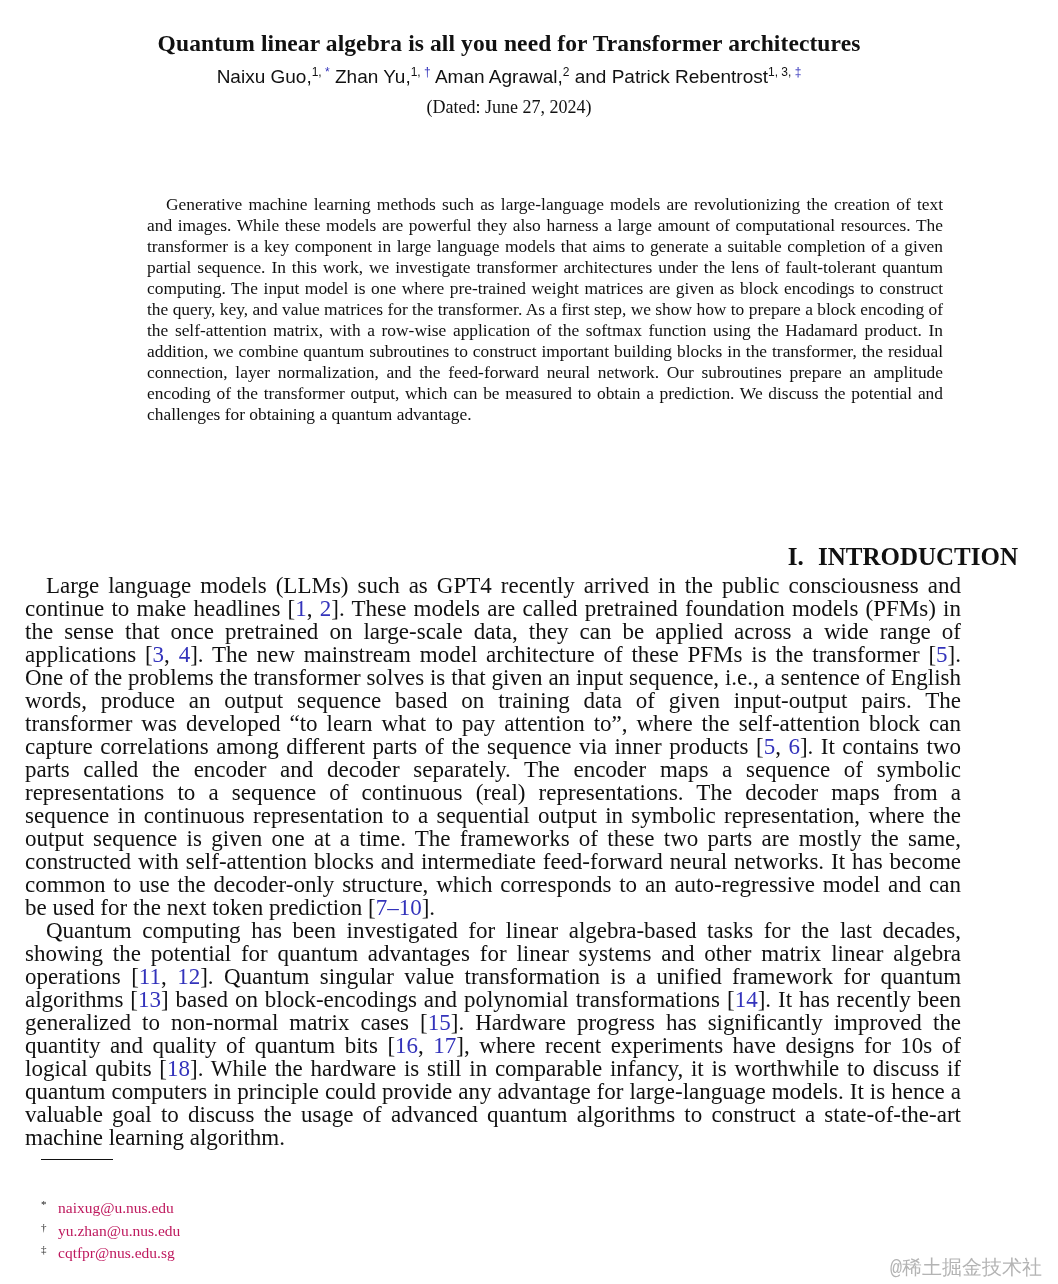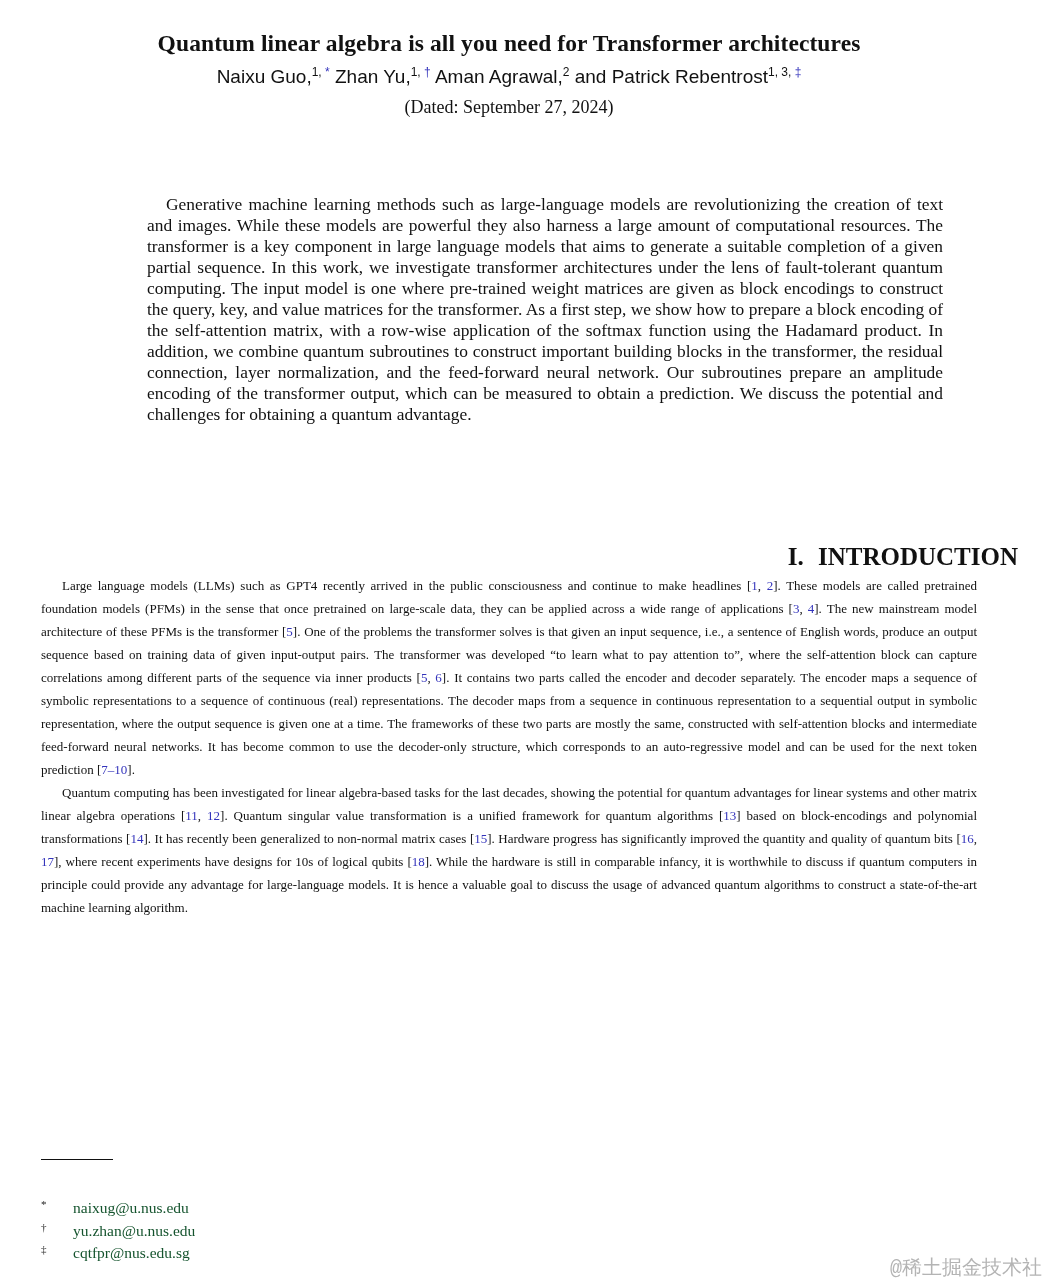--- a/index.html
+++ b/index.html
@@ -29,52 +29,52 @@
     position: absolute; top: 194px; left: 111px; width: 796px;
     font-family: "Liberation Serif", serif; font-size: 17.4px; line-height: 21px;
     text-align: justify; text-indent: 19px; margin-left: 36px;
   }
   .section-heading {
     position: absolute; top: 522px; left: 0; width: 1018px; text-align: right;
     font-family: "Liberation Serif", serif; font-weight: bold; font-size: 25px;
     word-spacing: 8px;
   }
   .body {
-    position: absolute; top: 574px; left: 41px; width: 936px;
-    font-family: "Liberation Serif", serif; font-size: 13px; line-height: 23px;
+    position: absolute; top: 574px; left: 25px; width: 936px;
+    font-family: "Liberation Serif", serif; font-size: 23px; line-height: 23px;
     text-align: justify;
   }
   .body p { margin: 0; text-indent: 21px; }
   .cite { color: #3333bb; }
   .fn-rule {
     position: absolute; top: 1159px; left: 41px; width: 72px; height: 0;
     border-top: 1.2px solid #111;
   }
   .footnotes {
     position: absolute; top: 1195px; left: 41px;
     font-family: "Liberation Serif", serif; font-size: 15.5px; line-height: 19.5px;
   }
   .fn-line .sym { display: inline-block; width: 17px; font-size: 11px; vertical-align: 5px; color: #222; }
-  .fn-line a { color: #14532d; text-decoration: none; margin-left: 15px; }
+  .fn-line a { color: #be185d; text-decoration: none; }
   .watermark {
     position: absolute; top: 1254px; left: 890px;
     font-family: Liberation Mono, monospace; font-size: 20px; color: #b4b4b4;
   }
 </style>
 </head>
 <body>
 
 <h1 class="title">Quantum linear algebra is all you need for Transformer architectures</h1>
 
 <div class="authors">
   <span>Naixu Guo,</span><sup><span>1, </span><span class="fnmark">*</span></sup><span> Zhan Yu,</span><sup><span>1, </span><span class="fnmark">†</span></sup><span> Aman Agrawal,</span><sup><span>2</span></sup><span> and Patrick Rebentrost</span><sup><span>1, 3, </span><span class="fnmark">‡</span></sup>
 </div>
 
 <div class="affils">
-  <div>(Dated: September 27, 2024)</div>
+  <div>(Dated: June 27, 2024)</div>
 </div>
 
 <div class="abstract">Generative machine learning methods such as large-language models are revolutionizing the creation of text and images. While these models are powerful they also harness a large amount of computational resources. The transformer is a key component in large language models that aims to generate a suitable completion of a given partial sequence. In this work, we investigate transformer architectures under the lens of fault-tolerant quantum computing. The input model is one where pre-trained weight matrices are given as block encodings to construct the query, key, and value matrices for the transformer. As a first step, we show how to prepare a block encoding of the self-attention matrix, with a row-wise application of the softmax function using the Hadamard product. In addition, we combine quantum subroutines to construct important building blocks in the transformer, the residual connection, layer normalization, and the feed-forward neural network. Our subroutines prepare an amplitude encoding of the transformer output, which can be measured to obtain a prediction. We discuss the potential and challenges for obtaining a quantum advantage.</div>
 
 <h2 class="section-heading"><span>I.</span> <span>INTRODUCTION</span></h2>
 
 <div class="body">
   <p><span>Large language models (LLMs) such as GPT4 recently arrived in the public consciousness and continue to make headlines [</span><span class="cite">1</span><span>, </span><span class="cite">2</span><span>]. These models are called pretrained foundation models (PFMs) in the sense that once pretrained on large-scale data, they can be applied across a wide range of applications [</span><span class="cite">3</span><span>, </span><span class="cite">4</span><span>]. The new mainstream model architecture of these PFMs is the transformer [</span><span class="cite">5</span><span>]. One of the problems the transformer solves is that given an input sequence, i.e., a sentence of English words, produce an output sequence based on training data of given input-output pairs. The transformer was developed “to learn what to pay attention to”, where the self-attention block can capture correlations among different parts of the sequence via inner products [</span><span class="cite">5</span><span>, </span><span class="cite">6</span><span>]. It contains two parts called the encoder and decoder separately. The encoder maps a sequence of symbolic representations to a sequence of continuous (real) representations. The decoder maps from a sequence in continuous representation to a sequential output in symbolic representation, where the output sequence is given one at a time. The frameworks of these two parts are mostly the same, constructed with self-attention blocks and intermediate feed-forward neural networks. It has become common to use the decoder-only structure, which corresponds to an auto-regressive model and can be used for the next token prediction [</span><span class="cite">7–10</span><span>].</span></p>
   <p><span>Quantum computing has been investigated for linear algebra-based tasks for the last decades, showing the potential for quantum advantages for linear systems and other matrix linear algebra operations [</span><span class="cite">11</span><span>, </span><span class="cite">12</span><span>]. Quantum singular value transformation is a unified framework for quantum algorithms [</span><span class="cite">13</span><span>] based on block-encodings and polynomial transformations [</span><span class="cite">14</span><span>]. It has recently been generalized to non-normal matrix cases [</span><span class="cite">15</span><span>]. Hardware progress has significantly improved the quantity and quality of quantum bits [</span><span class="cite">16</span><span>, </span><span class="cite">17</span><span>], where recent experiments have designs for 10s of logical qubits [</span><span class="cite">18</span><span>]. While the hardware is still in comparable infancy, it is worthwhile to discuss if quantum computers in principle could provide any advantage for large-language models. It is hence a valuable goal to discuss the usage of advanced quantum algorithms to construct a state-of-the-art machine learning algorithm.</span></p>
 </div>

